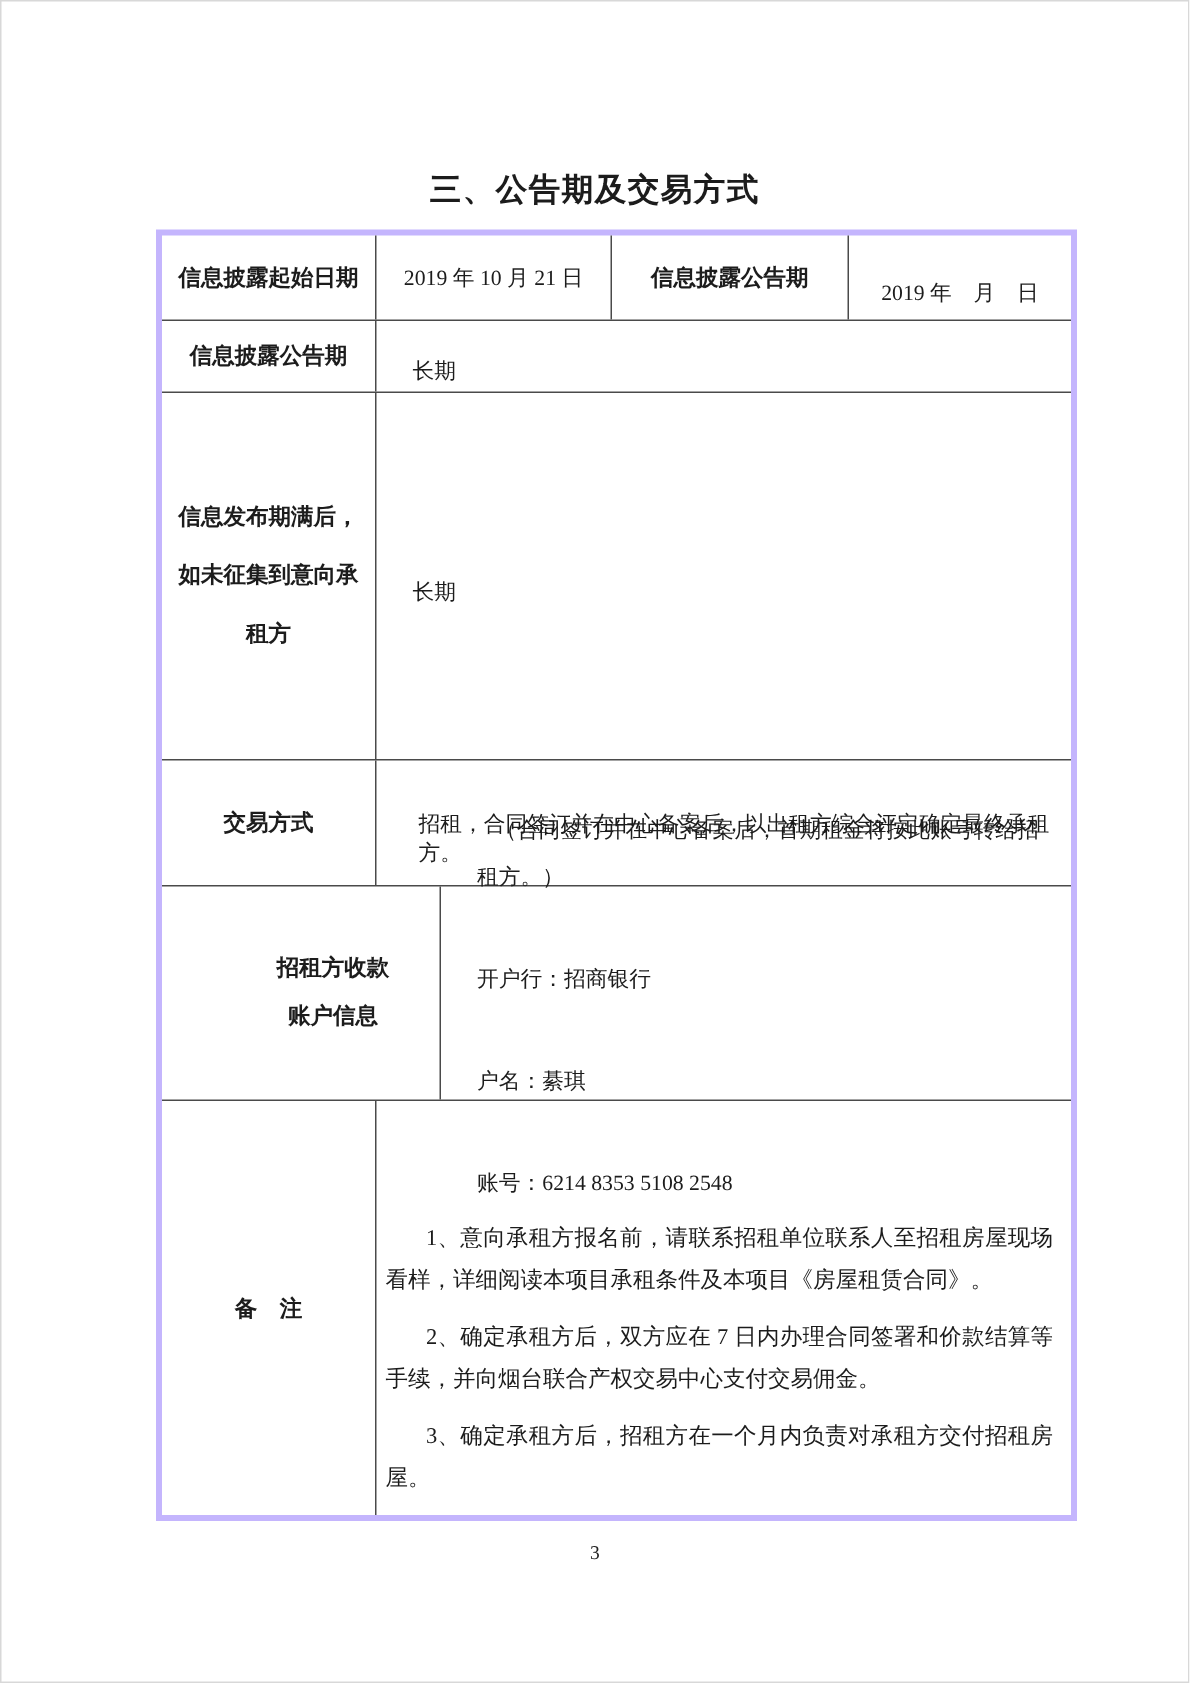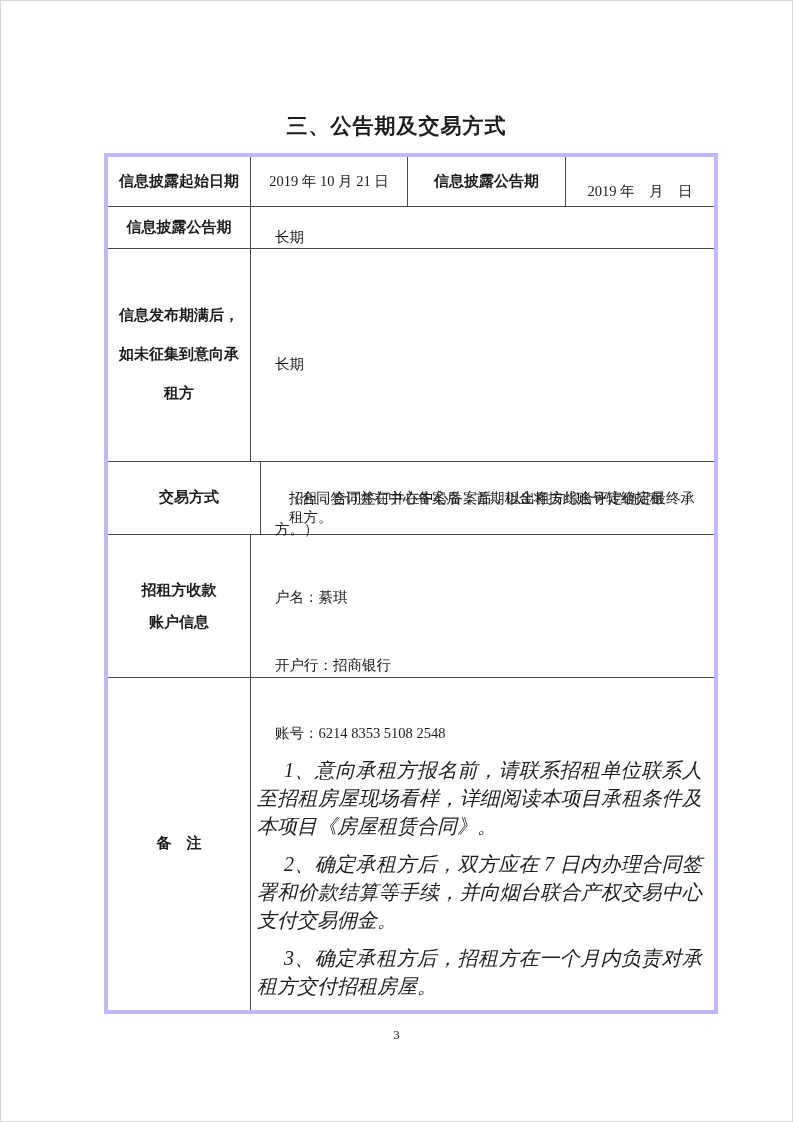--- a/index.html
+++ b/index.html
@@ -24,49 +24,48 @@
     box-sizing:border-box;
     border:4px solid #c4b5fd;
     display:flex;flex-direction:column;
     background:#fff;
   }
   .row{display:flex;border-bottom:1px solid #4a4a4a;box-sizing:border-box;}
   .row.last{border-bottom:none;flex:1;}
   .r1{height:57px;}
   .r2{height:48px;}
   .r3{height:245px;}
-  .r4{height:84px;padding-left:10px;}
+  .r4{height:84px;}
   .r5{height:143px;}
   .cell{border-right:1px solid #4a4a4a;box-sizing:border-box;}
   .cell.end{border-right:none;margin-top:20px;}
   .c1{width:143px;flex:none;}
   .r1 .c2{width:157px;flex:none;text-align:center;}
   .r1 .c3{width:158px;flex:none;}
   .grow{flex:1;min-width:0;}
   .label{
     font-weight:bold;font-size:15px;
     display:flex;align-items:center;justify-content:center;
     text-align:center;padding:0 8px;
     white-space:pre-line;
   }
   .lh-wide{line-height:2.6;}
-  .lh-mid{line-height:2.15;}
+  .lh-mid{line-height:2.15;margin-left:43px;}
   .val{font-size:14.5px;display:flex;align-items:center;}
   .val.center{justify-content:center;}
   .val.padded{padding-left:24px;}
   .val.method{padding:0 10px 0 28px;}
   .account{
     display:flex;flex-direction:column;justify-content:center;
     font-size:14.5px;line-height:31px;padding:0 10px 0 24px;gap:37px;
   }
   .account .note-line{text-indent:12px;}
   .remarks{
-    font-size:20px;line-height:28px;
+    font-size:15px;line-height:28px;
     padding:58px 12px 0 6px;
-    font-style:italic;
   }
   .remarks p{
     margin:0 0 10px 0;
     text-indent:27px;
     text-align:justify;
   }
   .pagenum{
     position:absolute;top:1026px;left:0;right:0;
     text-align:center;font-size:13px;color:#222;
   }
@@ -102,22 +101,22 @@
     <div class="row r4">
       <div class="cell c1 label">交易方式</div>
       <div class="cell grow end val method">招租，合同签订并在中心备案后，以出租方综合评定确定最终承租方。</div>
     </div>
 
     <div class="row r5">
       <div class="cell c1 label lh-mid">招租方收款
 账户信息</div>
       <div class="cell grow end account">
         <div class="note-line">（合同签订并在中心备案后，首期租金将按此账号转给招租方。）</div>
+        <div>开户行：招商银行</div>
         <div>户名：綦琪</div>
-        <div>开户行：招商银行</div>
         <div>账号：6214 8353 5108 2548</div>
       </div>
     </div>
 
     <div class="row last">
       <div class="cell c1 label">备　注</div>
       <div class="cell grow end remarks">
         <p>1、意向承租方报名前，请联系招租单位联系人至招租房屋现场看样，详细阅读本项目承租条件及本项目《房屋租赁合同》。</p>
         <p>2、确定承租方后，双方应在 7 日内办理合同签署和价款结算等手续，并向烟台联合产权交易中心支付交易佣金。</p>
         <p>3、确定承租方后，招租方在一个月内负责对承租方交付招租房屋。</p>

